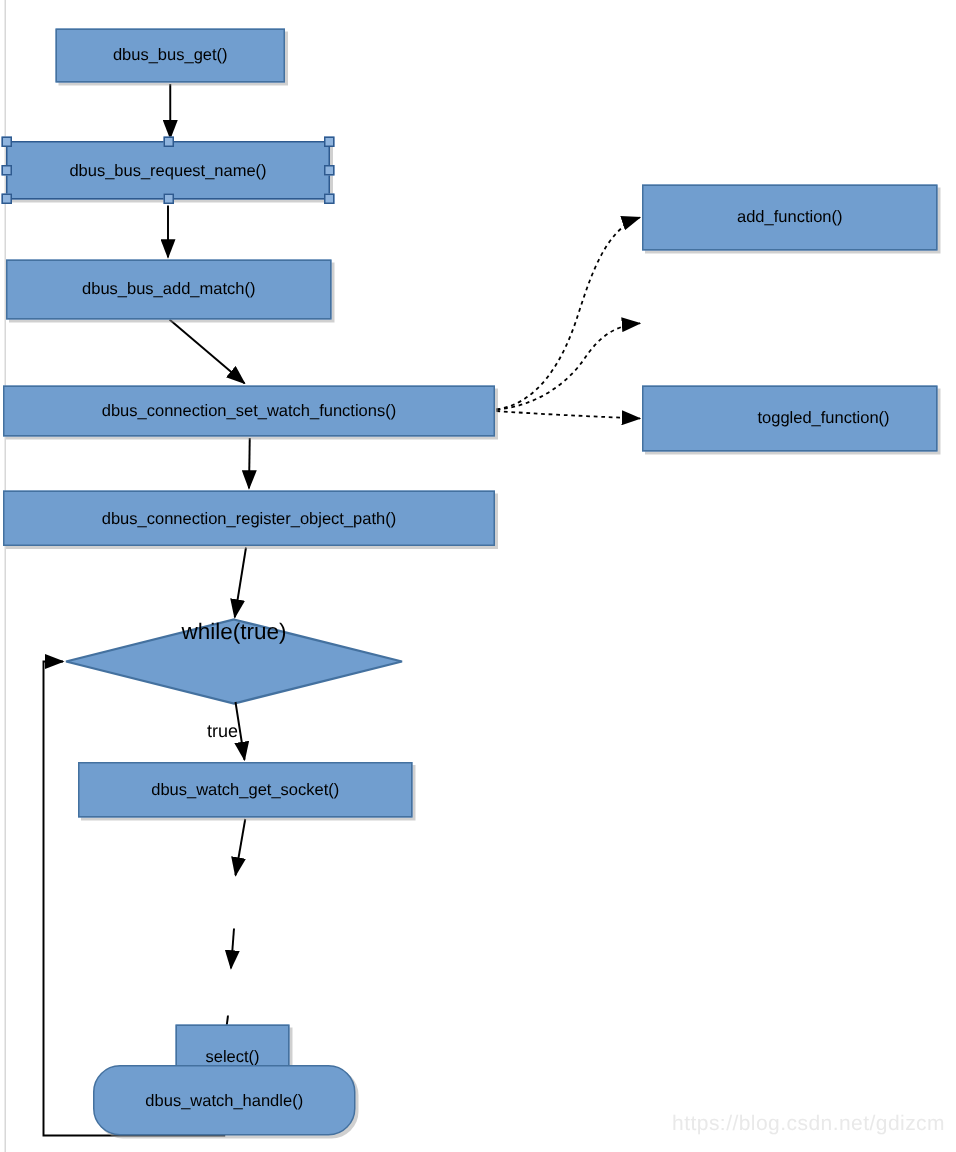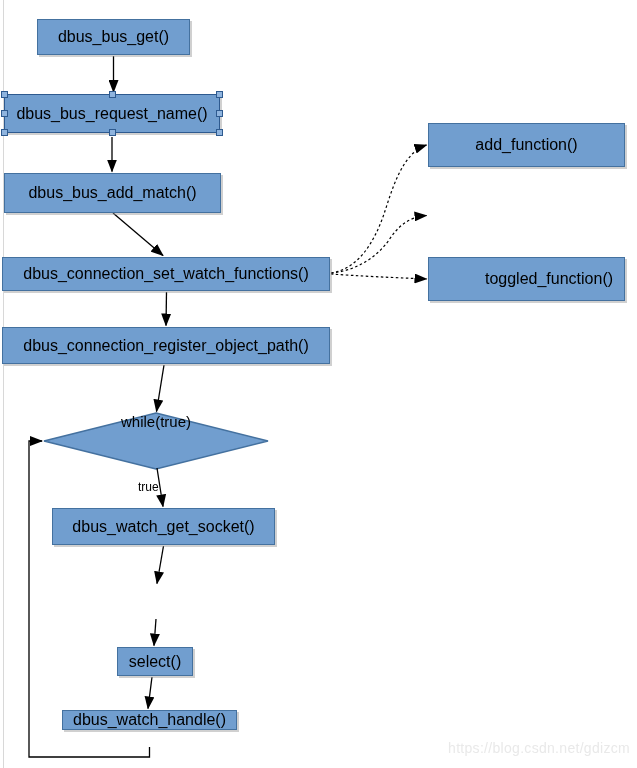--- a/index.html
+++ b/index.html
@@ -20,21 +20,21 @@
   }
   .edges { position: absolute; left: 0; top: 0; }
   .node {
     position: absolute;
     display: flex;
     align-items: center;
     justify-content: center;
     background: #719ECF;
     border: 1.5px solid #44719F;
     box-shadow: 2px 2px 0 rgba(150,150,150,0.45);
-    font-size: 16px;
+    font-size: 11px;
     color: #000000;
   }
   .node .label { white-space: nowrap; }
   .node.selected { border-color: #2E5A8F; }
   .handle {
     position: absolute;
     width: 7px; height: 7px;
     background: #8FB4DE;
     border: 1px solid #2E5A8F;
   }
@@ -132,25 +132,25 @@
     <span class="label">while(true)</span>
   </div>
 
   <div class="edge-label">true</div>
 
   <div class="node" style="left:52px; top:508px; width:223px; height:37px;">
     <span class="label">dbus_watch_get_socket()</span>
   </div>
 
 
-  <div class="node" style="left:117px; top:647px; width:76px; height:29px;">
+  <div class="node" style="left:117px; top:683px; width:76px; height:29px;align-items:flex-end;">
     <span class="label">select()</span>
   </div>
 
-  <div class="node" style="left:62px; top:710px; width:175px; height:20px;">
+  <div class="node" style="left:62px; top:710px; width:175px; height:47px;border-radius:18px;">
     <span class="label">dbus_watch_handle()</span>
   </div>
 
   <div class="node" style="left:428px; top:123px; width:197px; height:44px;">
     <span class="label">add_function()</span>
   </div>
 
 
   <div class="node" style="left:428px; top:257px; width:197px; height:44px;padding-left:45px;">
     <span class="label">toggled_function()</span>

